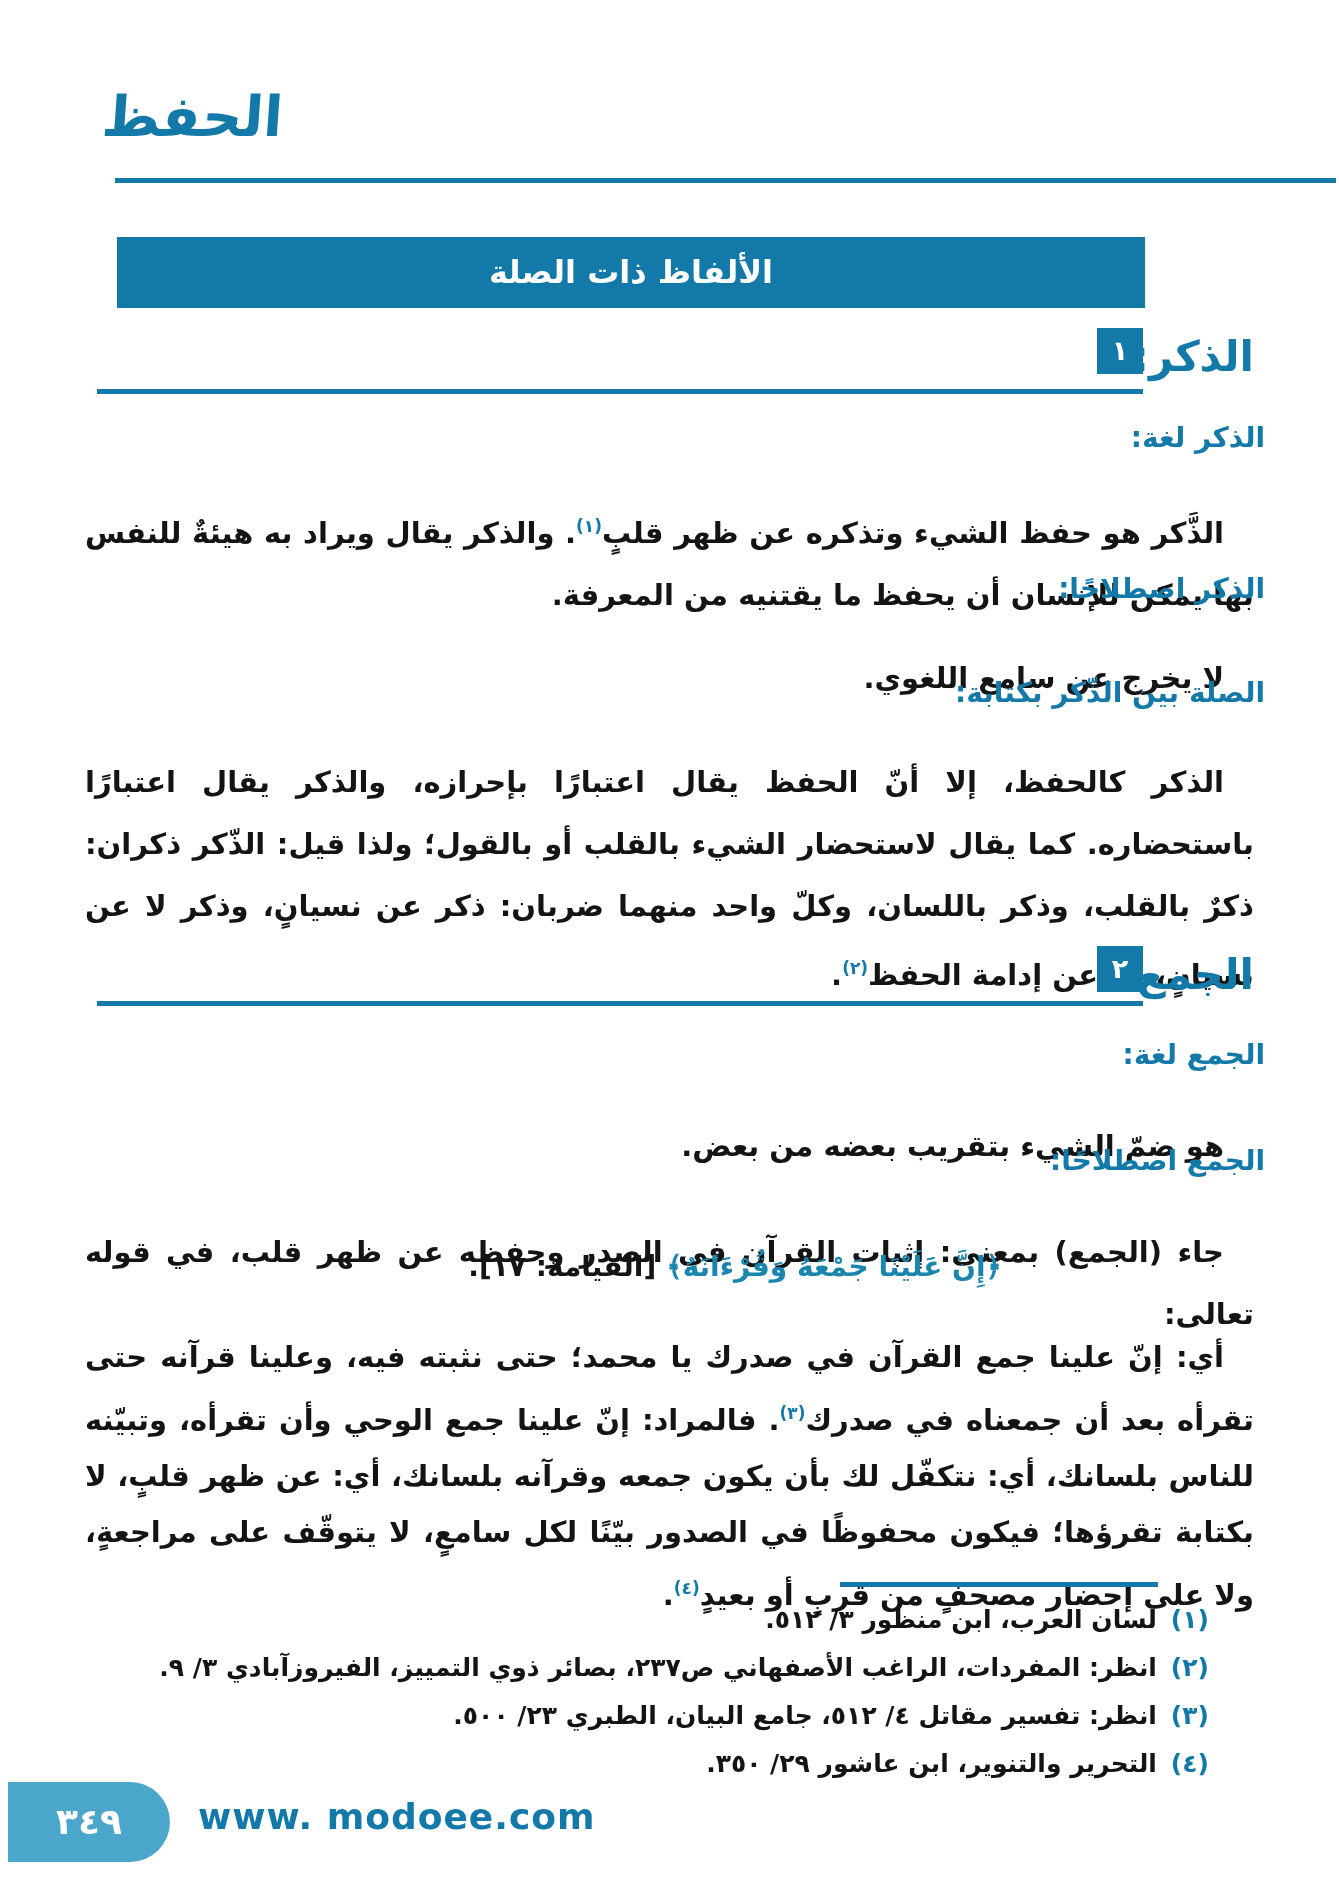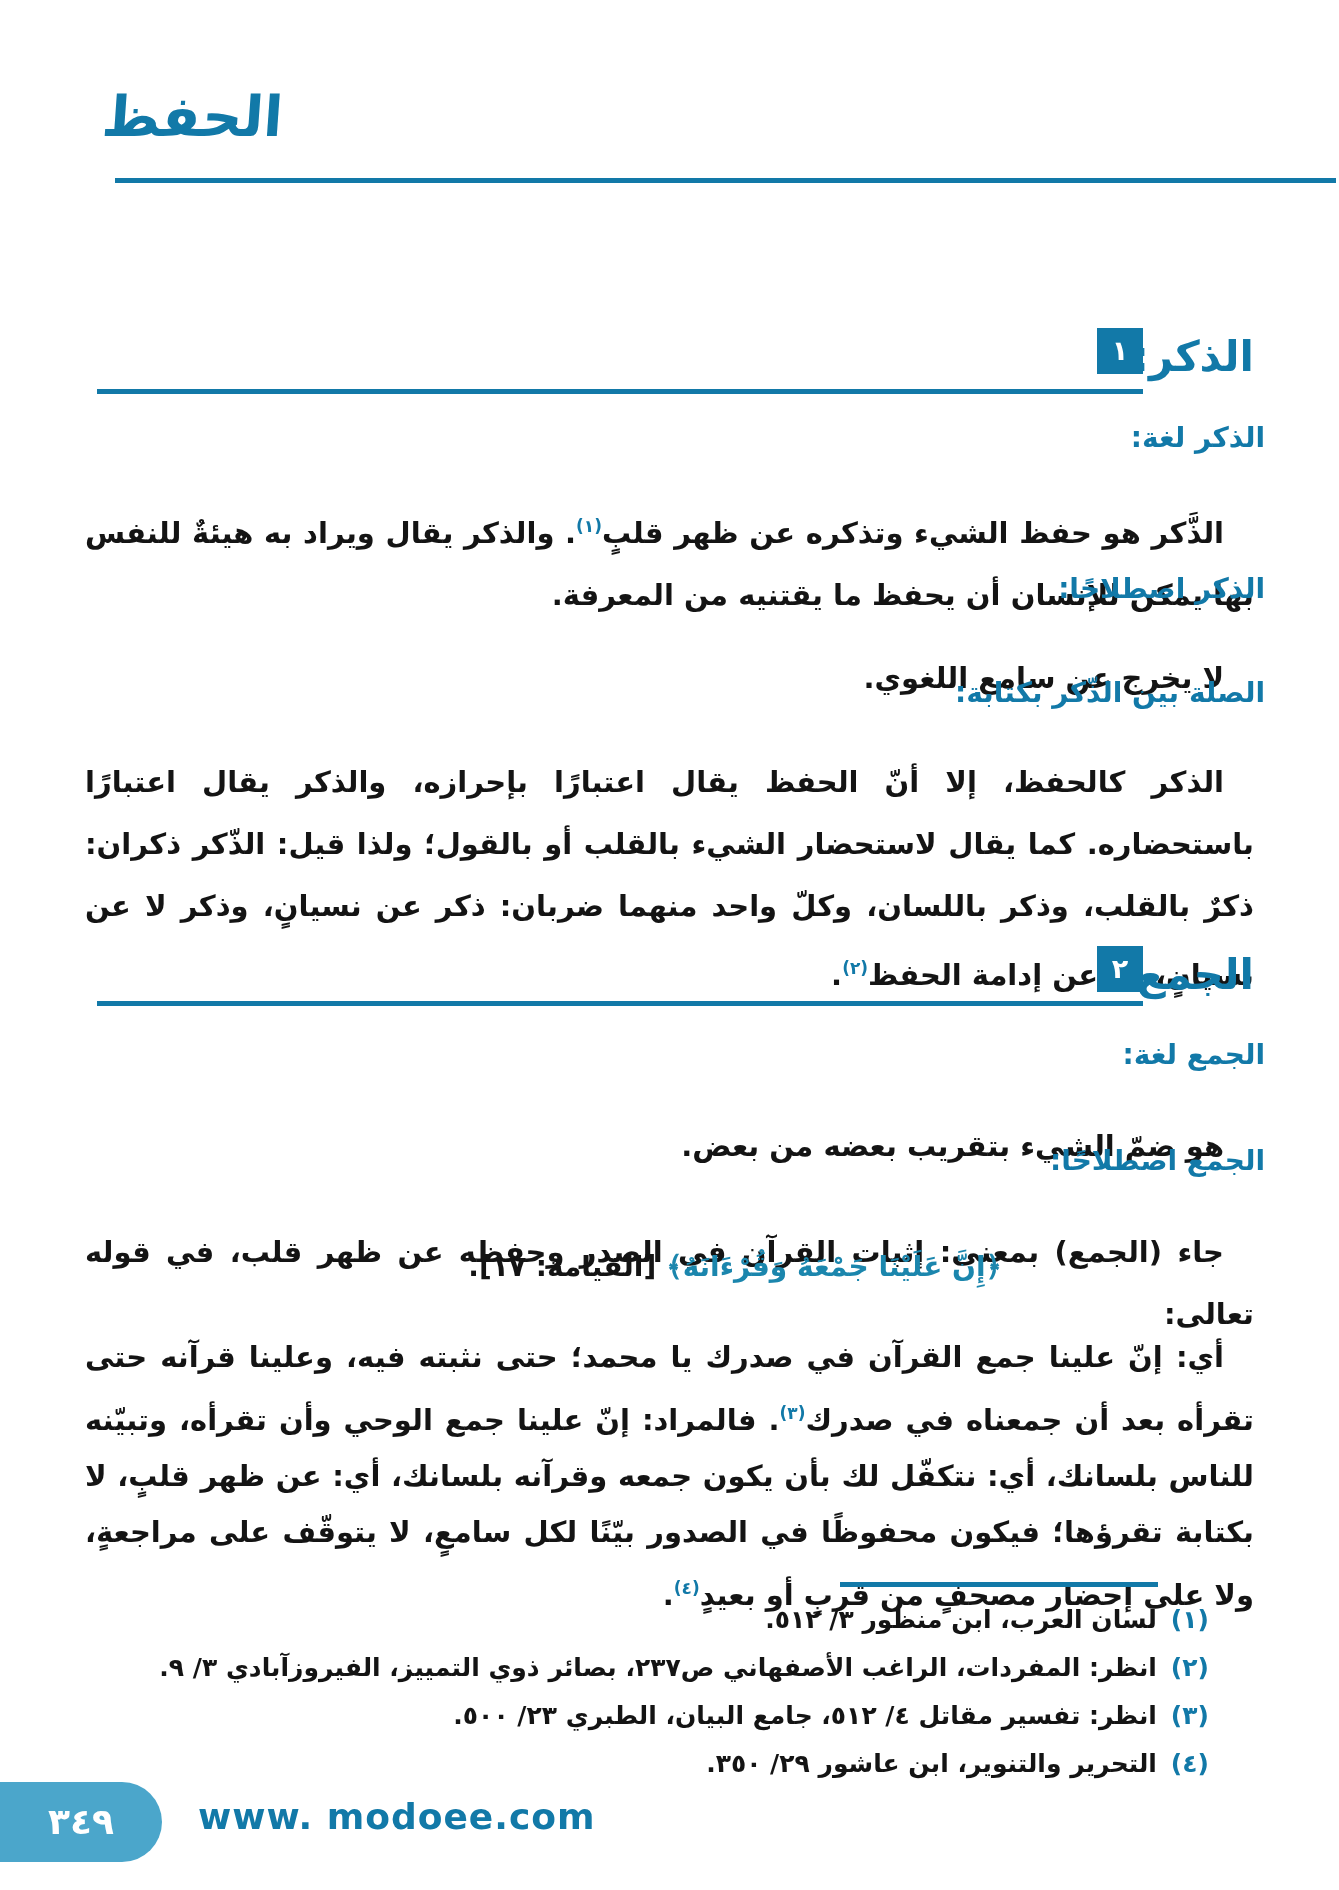--- a/index.html
+++ b/index.html
@@ -73,21 +73,21 @@
   .fn-row{
     font-size:25px;font-weight:bold;
     line-height:48px;text-align:right;
     white-space:nowrap;
   }
   .fn-num{color:#1279A8;margin-left:14px;}
   .fn-text{color:#141414;}
 
   
   .page-tab{
-    left:0;top:1782px;width:162px;height:80px;
+    left:8px;top:1782px;width:162px;height:80px;
     background:#4BA6CB;
     border-radius:0 40px 40px 0;
     color:#ffffff;font-size:36px;font-weight:bold;
     line-height:80px;text-align:center;
   }
   .website{
     left:198px;top:1796px;
     direction:ltr;
     color:#1279A8;
     font-size:36px;font-weight:bold;
@@ -95,20 +95,21 @@
   }
 </style>
 </head>
 <body>
 
 <div class="page">
 
   <div class="abs callig">الحفظ</div>
   <div class="abs top-rule"></div>
 
+  <div class="abs banner">الألفاظ ذات الصلة</div>
 
   <div class="abs sec-title" style="top:332px">الذكر:</div>
   <div class="abs num-box" style="top:328px">١</div>
   <div class="abs sec-rule" style="top:389px"></div>
 
   <div class="abs sub" style="top:421px">الذكر لغة:</div>
 
   <p class="abs para" style="top:466px"><span>الذَّكر هو حفظ الشيء وتذكره عن ظهر قلبٍ</span><sup class="ref">(١)</sup><span>. والذكر يقال ويراد به هيئةٌ للنفس بها يمكن للإنسان أن يحفظ ما يقتنيه من المعرفة.</span></p>
 
   <div class="abs sub" style="top:572px">الذكر اصطلاحًا:</div>

